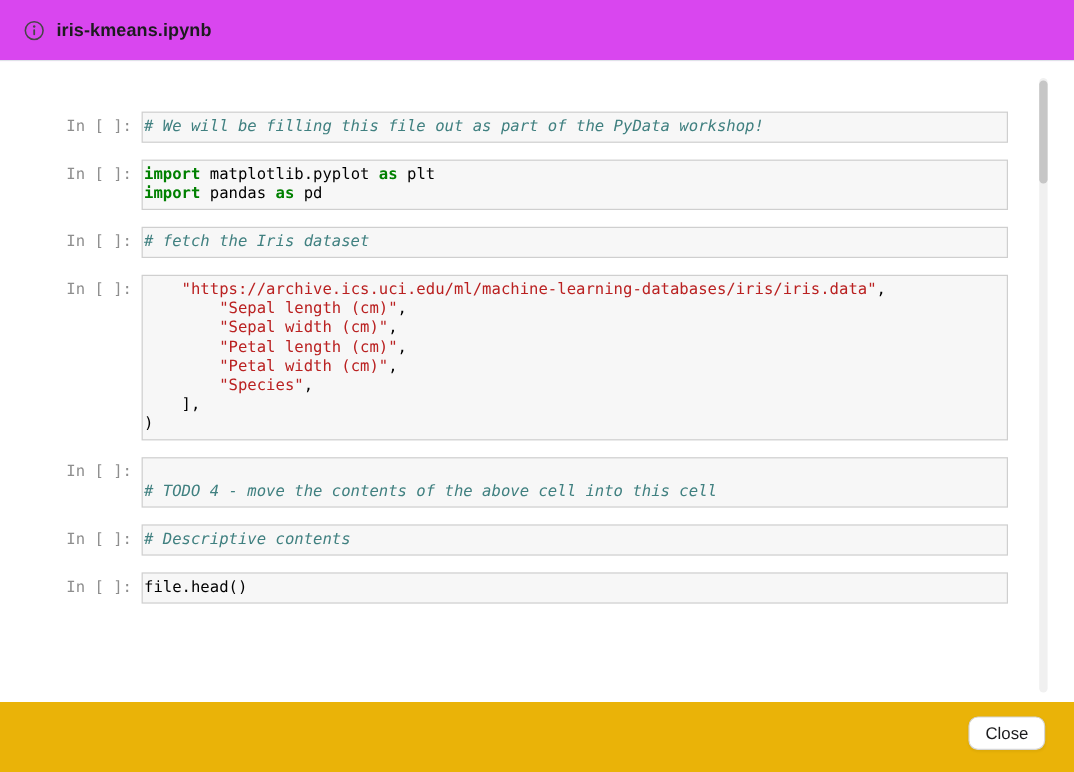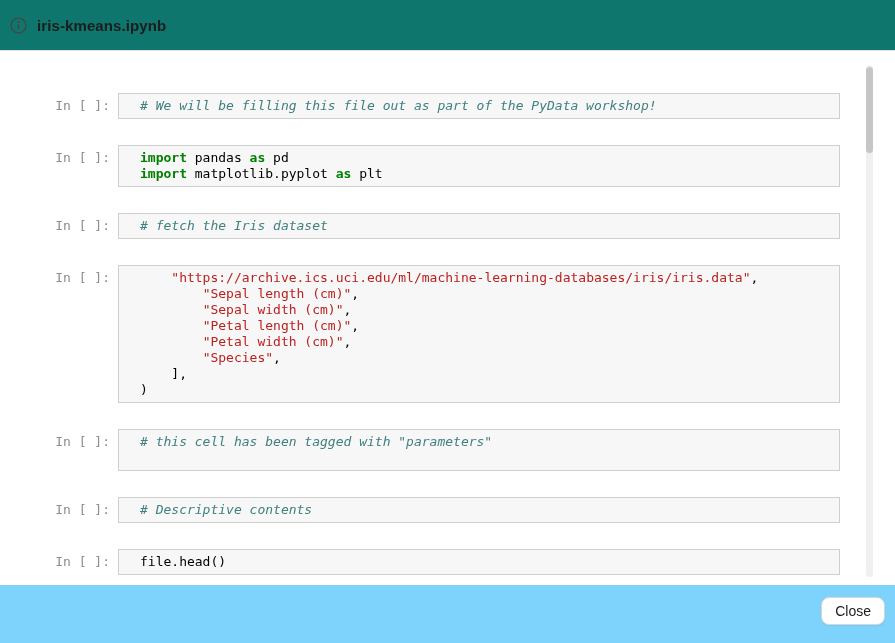--- a/index.html
+++ b/index.html
@@ -8,53 +8,53 @@
     background: #ffffff;
     font-family: "Liberation Sans", sans-serif;
     overflow: hidden;
   }
   .modal { display: flex; flex-direction: column; height: 100%; }
 
   
   .modal-header {
     flex: 0 0 51px;
     display: flex; align-items: center; gap: 10px;
-    padding: 0 10px;
+    padding: 0 20px;
     border-bottom: 1px solid #dfe3e8;
-    background: #0f766e;
+    background: #d946ef;
   }
   .info-icon { display: inline-flex; align-items: center; }
   .modal-title {
     font-size: 15px; font-weight: 600; color: #1c1c1e; letter-spacing: .1px;
   }
 
   
   .scroll-area {
     position: relative;
     flex: 1 1 auto;
     overflow: hidden;
     padding: 42px 55px 20px 55px;
     background: #ffffff;
   }
 
-  .cell { display: flex; align-items: flex-start; margin-bottom: 26px; }
+  .cell { display: flex; align-items: flex-start; margin-bottom: 14px; }
   .prompt {
     flex: 0 0 55px; width: 55px;
     margin-right: 8px; padding-top: 5px;
     text-align: right;
     font-family: "DejaVu Sans Mono", "Liberation Mono", monospace;
     font-size: 13px;
     color: var(--tok-prompt, #8e8e8e);
     white-space: pre;
   }
   .codebox {
     flex: 1 1 auto;
     background: var(--cell-bg, #f7f7f7);
     border: 1px solid var(--cell-border, #cfcfcf);
-    padding: 4px 21px;
+    padding: 4px 1px;
     font-family: "DejaVu Sans Mono", "Liberation Mono", monospace;
     font-size: 13px; line-height: 16px;
     color: var(--tok-plain, #000);
   }
   .code-line { white-space: pre; min-height: 16px; }
 
   .tok-plain    { color: var(--tok-plain, #000000); }
   .tok-comment  { color: var(--tok-comment, #408080); font-style: italic; }
   .tok-keyword  { color: var(--tok-keyword, #008000); font-weight: bold; }
   .tok-operator { color: var(--tok-operator, #AA22FF); font-weight: bold; }
@@ -69,22 +69,22 @@
   .scrollbar-thumb {
     position: absolute; top: 2px; left: 0;
     width: 7px; height: 86px;
     background: #c6c6c6; border-radius: 4px;
   }
 
   
   .modal-footer {
     flex: 0 0 58px;
     display: flex; align-items: flex-start; justify-content: flex-end;
-    padding: 12px 10px;
-    background: #7dd3fc;
+    padding: 12px 24px;
+    background: #eab308;
   }
   .close-button {
     font-family: "Liberation Sans", sans-serif;
     font-size: 14px; color: #1c1c1e;
     background: #ffffff;
     border: 1px solid #d6d6d6; border-radius: 8px;
     padding: 5px 13px;
     cursor: pointer;
     box-shadow: 0 1px 2px rgba(0,0,0,.05);
   }
@@ -109,22 +109,22 @@
     <div id="cells">
         <div class="cell">
           <div class="prompt">In [ ]:</div>
           <div class="codebox">
             <div class="code-line"><span class="tok-comment"># We will be filling this file out as part of the PyData workshop!</span></div>
           </div>
         </div>
         <div class="cell">
           <div class="prompt">In [ ]:</div>
           <div class="codebox">
+            <div class="code-line"><span class="tok-keyword">import</span><span class="tok-plain"> matplotlib.pyplot </span><span class="tok-keyword">as</span><span class="tok-plain"> plt</span></div>
             <div class="code-line"><span class="tok-keyword">import</span><span class="tok-plain"> pandas </span><span class="tok-keyword">as</span><span class="tok-plain"> pd</span></div>
-            <div class="code-line"><span class="tok-keyword">import</span><span class="tok-plain"> matplotlib.pyplot </span><span class="tok-keyword">as</span><span class="tok-plain"> plt</span></div>
           </div>
         </div>
         <div class="cell">
           <div class="prompt">In [ ]:</div>
           <div class="codebox">
             <div class="code-line"><span class="tok-comment"># fetch the Iris dataset</span></div>
           </div>
         </div>
         <div class="cell">
           <div class="prompt">In [ ]:</div>
@@ -135,22 +135,22 @@
             <div class="code-line"><span class="tok-plain">        </span><span class="tok-string">"Petal length (cm)"</span><span class="tok-plain">,</span></div>
             <div class="code-line"><span class="tok-plain">        </span><span class="tok-string">"Petal width (cm)"</span><span class="tok-plain">,</span></div>
             <div class="code-line"><span class="tok-plain">        </span><span class="tok-string">"Species"</span><span class="tok-plain">,</span></div>
             <div class="code-line"><span class="tok-plain">    ],</span></div>
             <div class="code-line"><span class="tok-plain">)</span></div>
           </div>
         </div>
         <div class="cell">
           <div class="prompt">In [ ]:</div>
           <div class="codebox">
-            <div class="code-line"><span class="tok-comment"># this cell has been tagged with "parameters"</span></div>
             <div class="code-line">&nbsp;</div>
+            <div class="code-line"><span class="tok-comment"># TODO 4 - move the contents of the above cell into this cell</span></div>
           </div>
         </div>
         <div class="cell">
           <div class="prompt">In [ ]:</div>
           <div class="codebox">
             <div class="code-line"><span class="tok-comment"># Descriptive contents</span></div>
           </div>
         </div>
         <div class="cell">
           <div class="prompt">In [ ]:</div>

